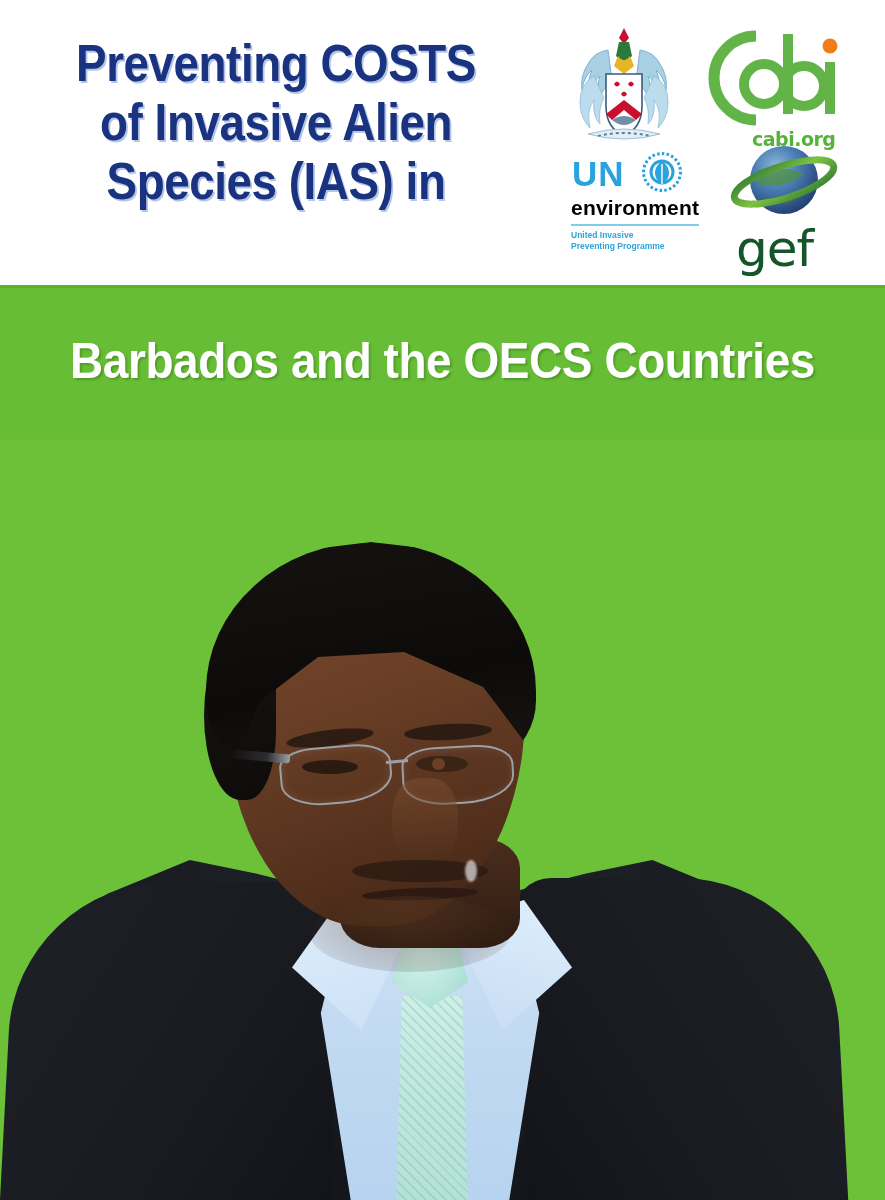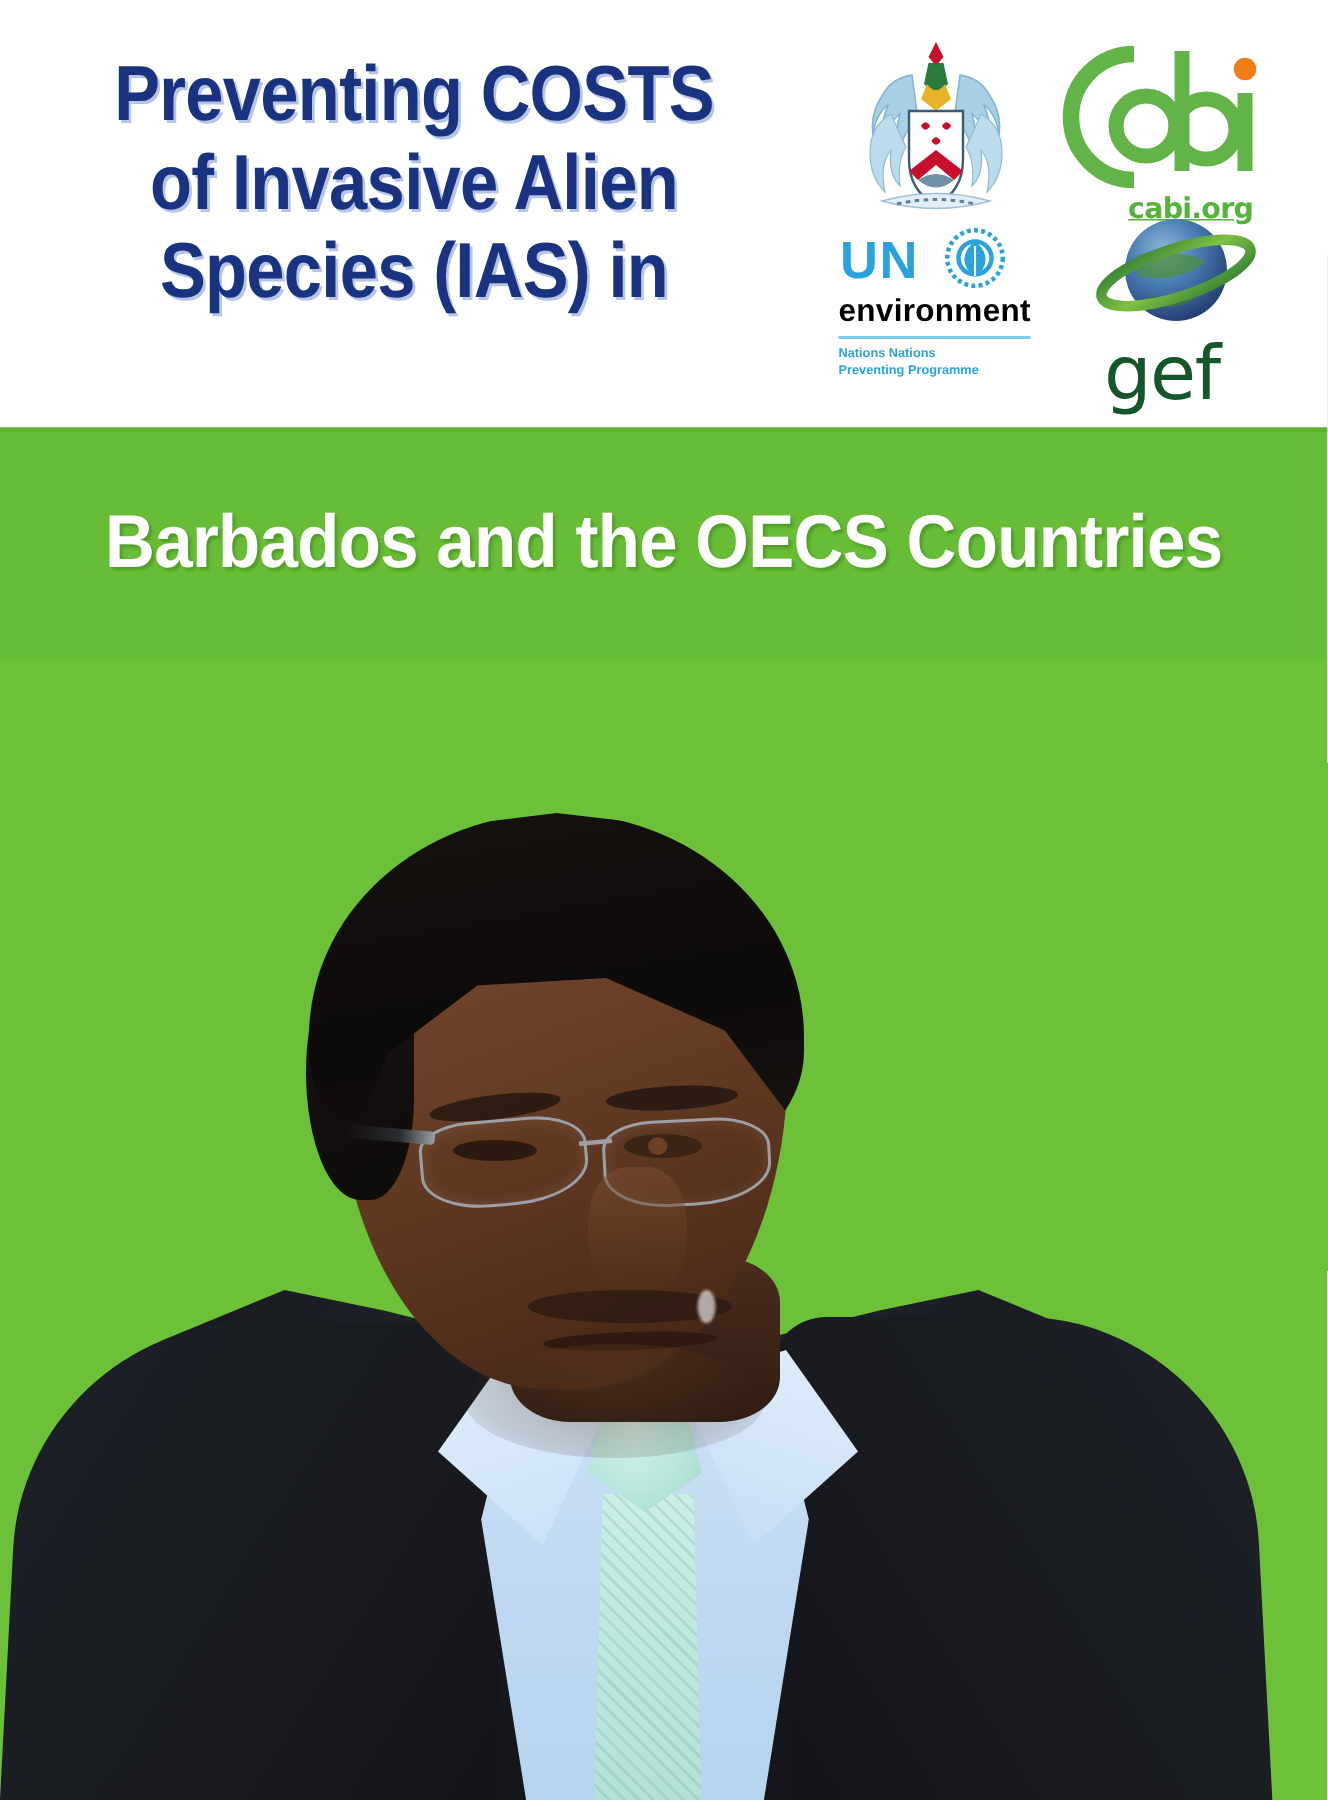--- a/index.html
+++ b/index.html
@@ -66,21 +66,21 @@
   }
   .logo-cabi {
     position: absolute;
     left: 150px;
     top: 6px;
     width: 150px;
     height: 126px;
   }
   .logo-un {
     position: absolute;
-    left: 0px;
+    left: 12px;
     top: 126px;
     width: 140px;
     height: 120px;
   }
   .logo-gef {
     position: absolute;
     left: 158px;
     top: 112px;
     width: 140px;
     height: 140px;
@@ -88,21 +88,20 @@
 
   .cabi-word {
     position: absolute;
     left: 46px;
     bottom: 4px;
     font-family: "DejaVu Sans", sans-serif;
     font-weight: bold;
     font-size: 19px;
     letter-spacing: -0.5px;
     color: #55b33b;
-    text-decoration: underline;
   }
 
   .un-text-un {
     position: absolute;
     left: 4px; top: 6px;
     font-family: "Liberation Sans", sans-serif;
     font-weight: bold;
     font-size: 35px;
     letter-spacing: 1px;
     color: #2aa3dd;
@@ -480,21 +479,21 @@
         <svg class="un-emblem" style="position:absolute; left:74px; top:4px;" viewBox="0 0 40 40" width="40" height="40">
           <circle cx="20" cy="20" r="18.5" fill="none" stroke="#2aa3dd" stroke-width="3" stroke-dasharray="2.6 2.2"></circle>
           <circle cx="20" cy="20" r="12.5" fill="#2aa3dd"></circle>
           <circle cx="20" cy="20" r="9.5" fill="#ffffff"></circle>
           <path d="M20 9 q7 5 7 12 q0 7 -7 11 q-7 -4 -7 -11 q0 -7 7 -12z" fill="#2aa3dd"></path>
           <path d="M20 12 v20" stroke="#ffffff" stroke-width="1.4"></path>
         </svg>
         <div class="un-text-env">environment</div>
         <div class="un-rule"></div>
         <div class="un-sub">
-          <div>Nations Nations</div>
+          <div>United Invasive</div>
           <div>Preventing Programme</div>
         </div>
       </div>
 
       <div class="logo-gef">
         <svg viewBox="0 0 140 100" width="140" height="100" style="position:absolute;left:0;top:0;">
           <defs>
             <radialGradient id="globeGrad" cx="38%" cy="30%" r="72%">
               <stop offset="0%" stop-color="#8fb7d8"></stop>
               <stop offset="45%" stop-color="#4a7fb5"></stop>

